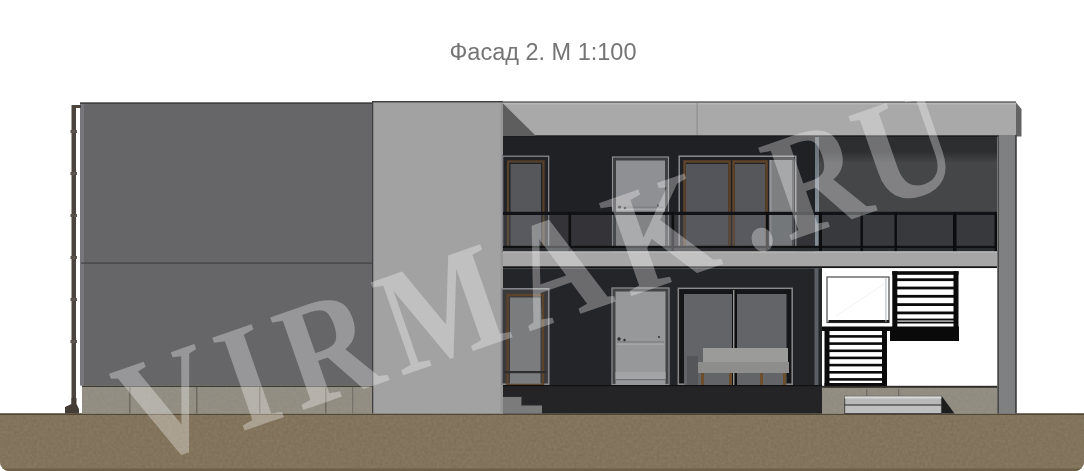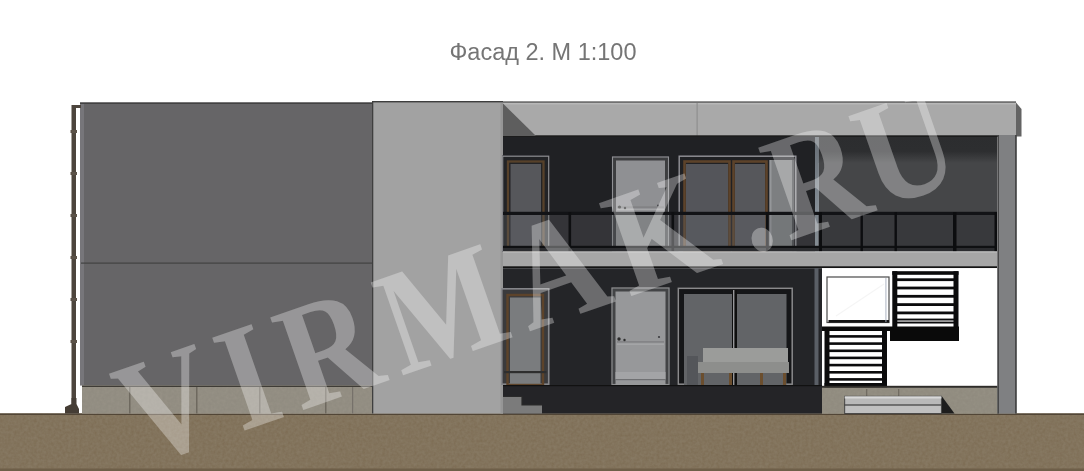--- a/index.html
+++ b/index.html
@@ -1,17 +1,17 @@
 <!DOCTYPE html>
 <html><head>
 <meta charset="utf-8">
 <style>
   html,body{margin:0;padding:0;background:#fff;}
   .page{position:relative;width:1084px;height:471px;overflow:hidden;background:#fff;
-        font-family:"Liberation Sans", sans-serif;}
+        font-family:"Liberation Sans", sans-serif;border-radius:9px;}
   svg{display:block;}
 </style>
 </head>
 <body>
 <div class="page">
 <svg width="1084" height="471" viewBox="0 0 1084 471">
 
 <rect x="0" y="0" width="1084" height="471" fill="#ffffff"></rect>
 
 <text x="543" y="59.5" text-anchor="middle" font-family="Liberation Sans, sans-serif" font-size="23.5" fill="#757575">Фасад 2. М 1:100</text>

